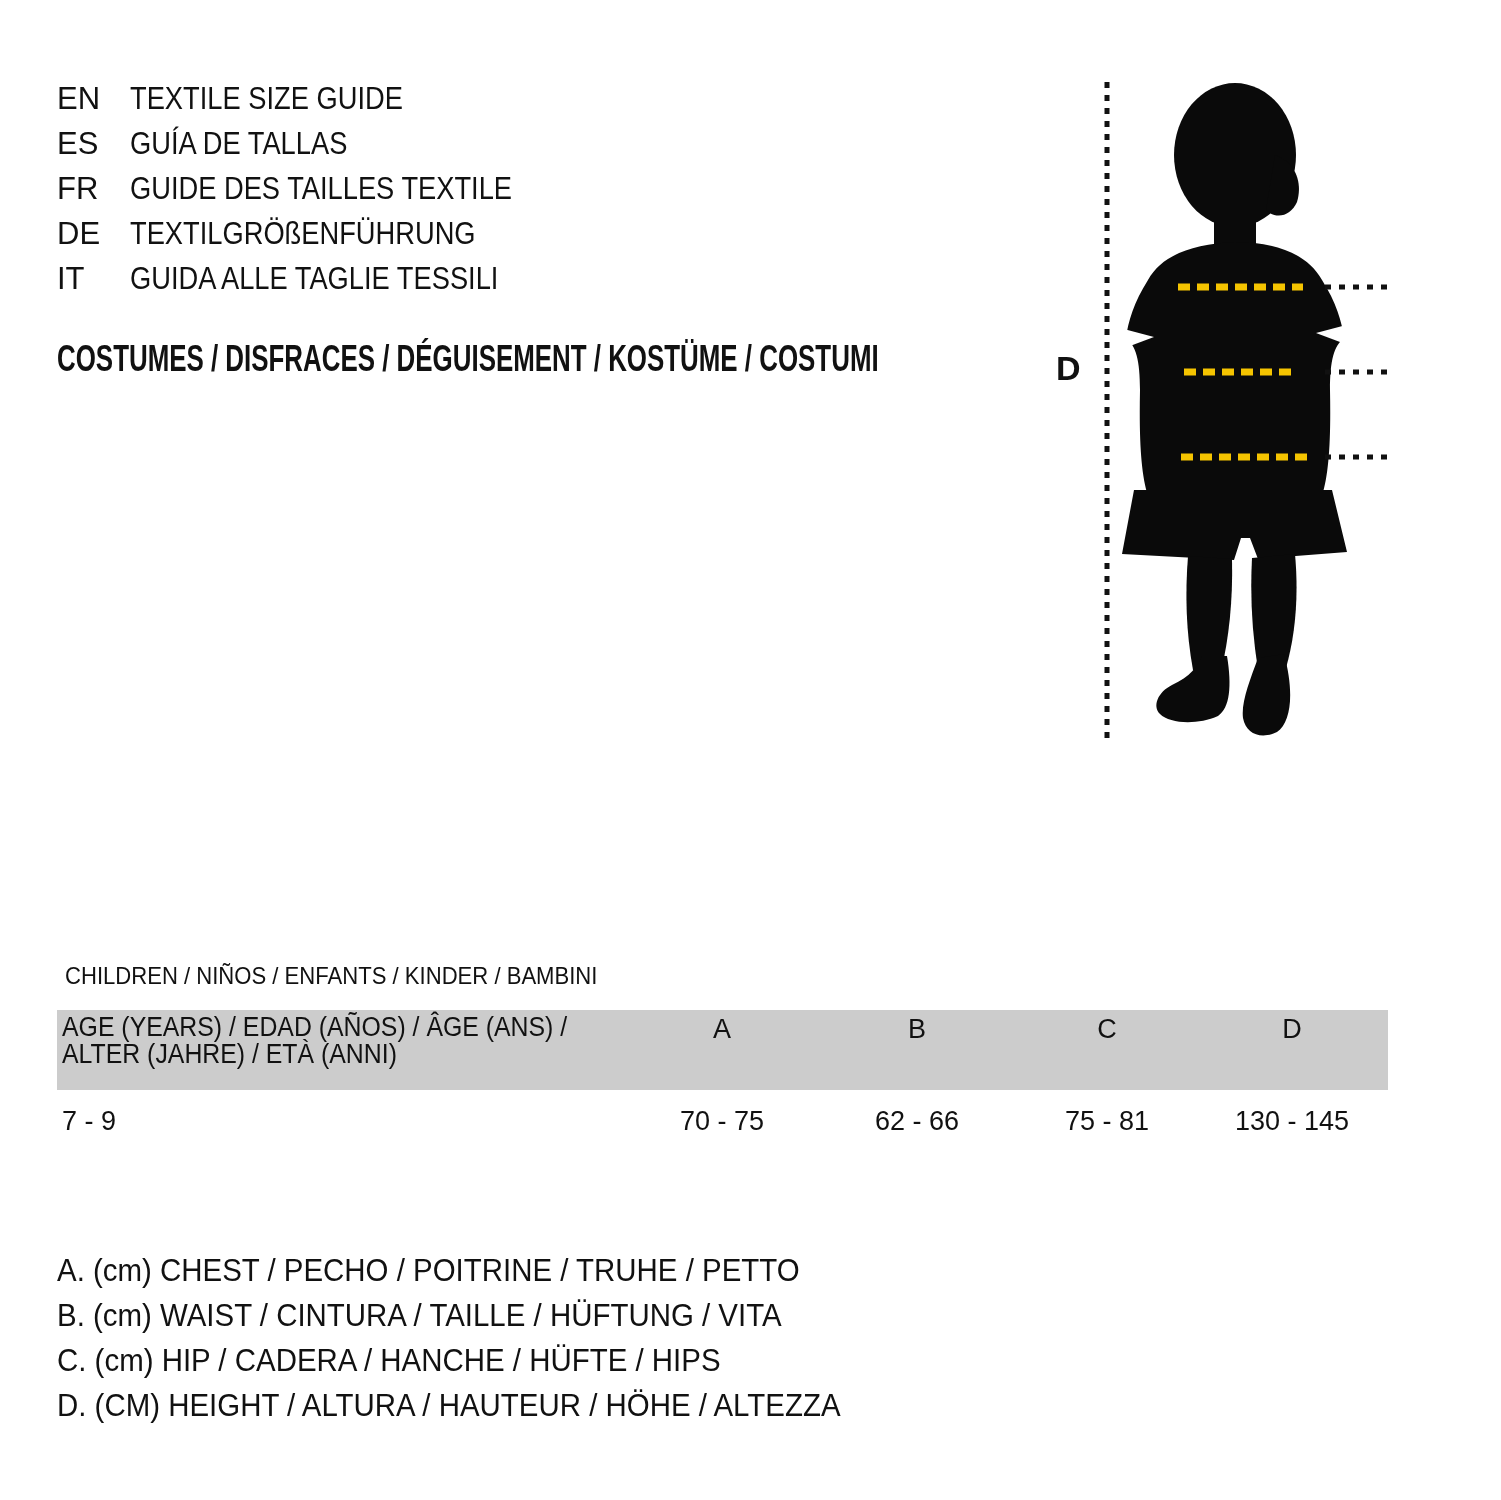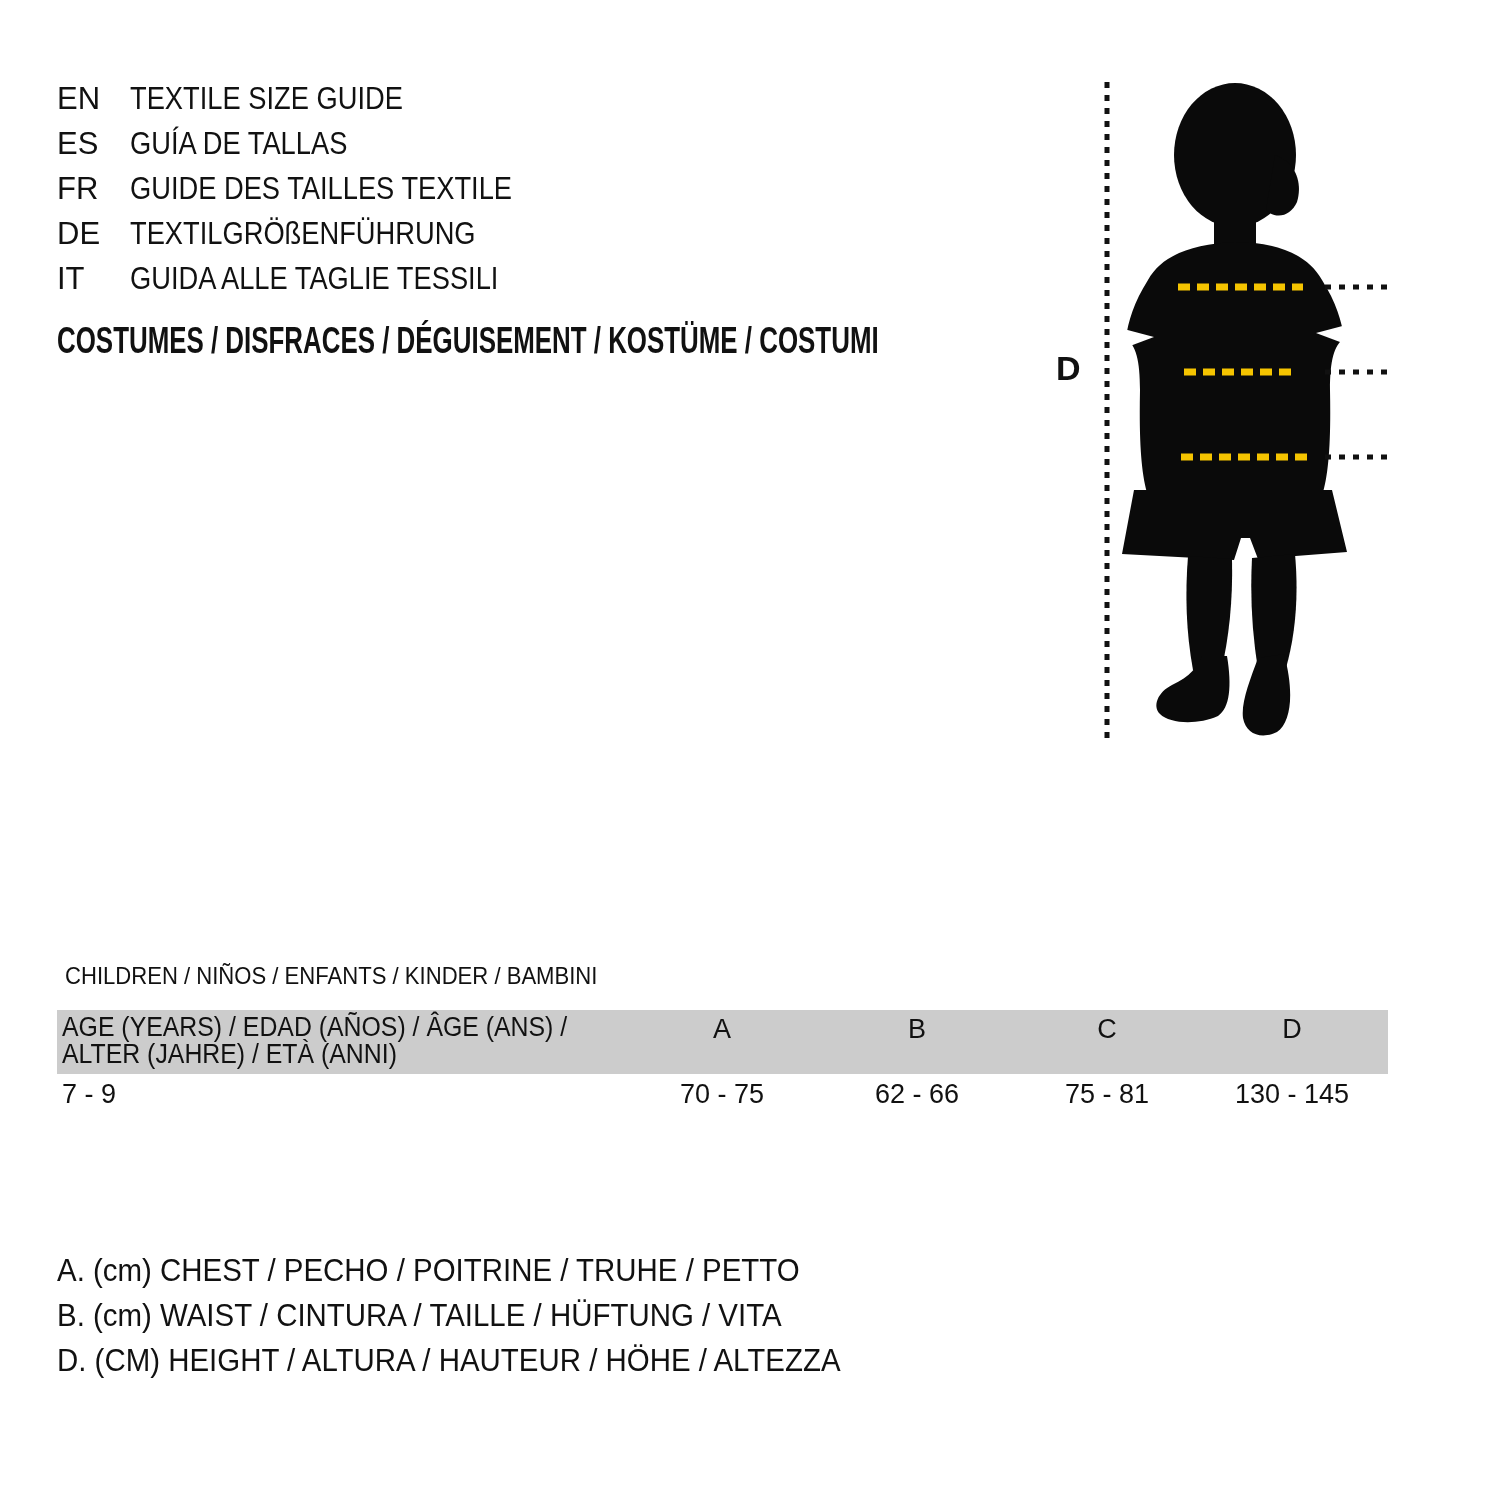--- a/index.html
+++ b/index.html
@@ -11,30 +11,30 @@
   .cond { display:inline-block; transform:scaleX(0.88); transform-origin:0 50%; white-space:nowrap; }
   .cond-title { display:inline-block; transform:scaleX(0.70); transform-origin:0 50%; white-space:nowrap; }
   .cond-92 { display:inline-block; transform:scaleX(0.92); transform-origin:0 50%; white-space:nowrap; }
 
   
   .lang-list { position:absolute; left:57px; top:76px; }
   .lang-row { display:flex; height:45px; align-items:center; font-size:31px; }
   .lang-code { width:73px; flex:0 0 73px; }
 
   
-  .category { position:absolute; left:57px; top:320px; font-size:37px; font-weight:bold; }
+  .category { position:absolute; left:57px; top:338px; font-size:37px; font-weight:bold; }
 
   
   .figure-svg { position:absolute; left:1020px; top:60px; }
   .measure-label { font-size:34px; font-weight:bold; fill:#111111; }
 
   
   .table-title { position:absolute; left:65px; top:962px; font-size:24px; }
   .size-table { position:absolute; left:57px; top:1010px; width:1380px; border-collapse:collapse; table-layout:fixed; }
-  .size-table td, .size-table th { padding:0; font-weight:normal; font-size:27px; }
+  .size-table td, .size-table th { padding:16px; font-weight:normal; font-size:27px; }
   .size-table thead th { background:var(--header-bg,#cccccc); height:60px; vertical-align:top; padding-top:4px; }
   .th-age { text-align:left; line-height:27px; padding-left:5px !important; }
   .th-col { text-align:center; }
   .size-table tbody tr { height:40px; }
   .size-table tbody tr:nth-child(even) td { background:var(--alt-bg,#f0f0f0); }
   .td-age { text-align:left; padding-left:5px !important; }
   .td-val { text-align:center; }
 
   
   .legend { position:absolute; left:57px; top:1248px; }
@@ -148,17 +148,20 @@
   </table>
 
   <div class="legend">
     <div class="legend-row">
       <span class="cond-92">A. (cm) CHEST / PECHO / POITRINE / TRUHE / PETTO</span>
     </div>
     <div class="legend-row">
       <span class="cond-92">B. (cm) WAIST / CINTURA / TAILLE / HÜFTUNG / VITA</span>
     </div>
     <div class="legend-row">
+      <span class="cond-92">C. (cm) HIP / CADERA / HANCHE / HÜFTE / HIPS</span>
+    </div>
+    <div class="legend-row">
       <span class="cond-92">D. (CM) HEIGHT / ALTURA / HAUTEUR / HÖHE / ALTEZZA</span>
     </div>
   </div>
 
 </div>
 
 </body></html>

